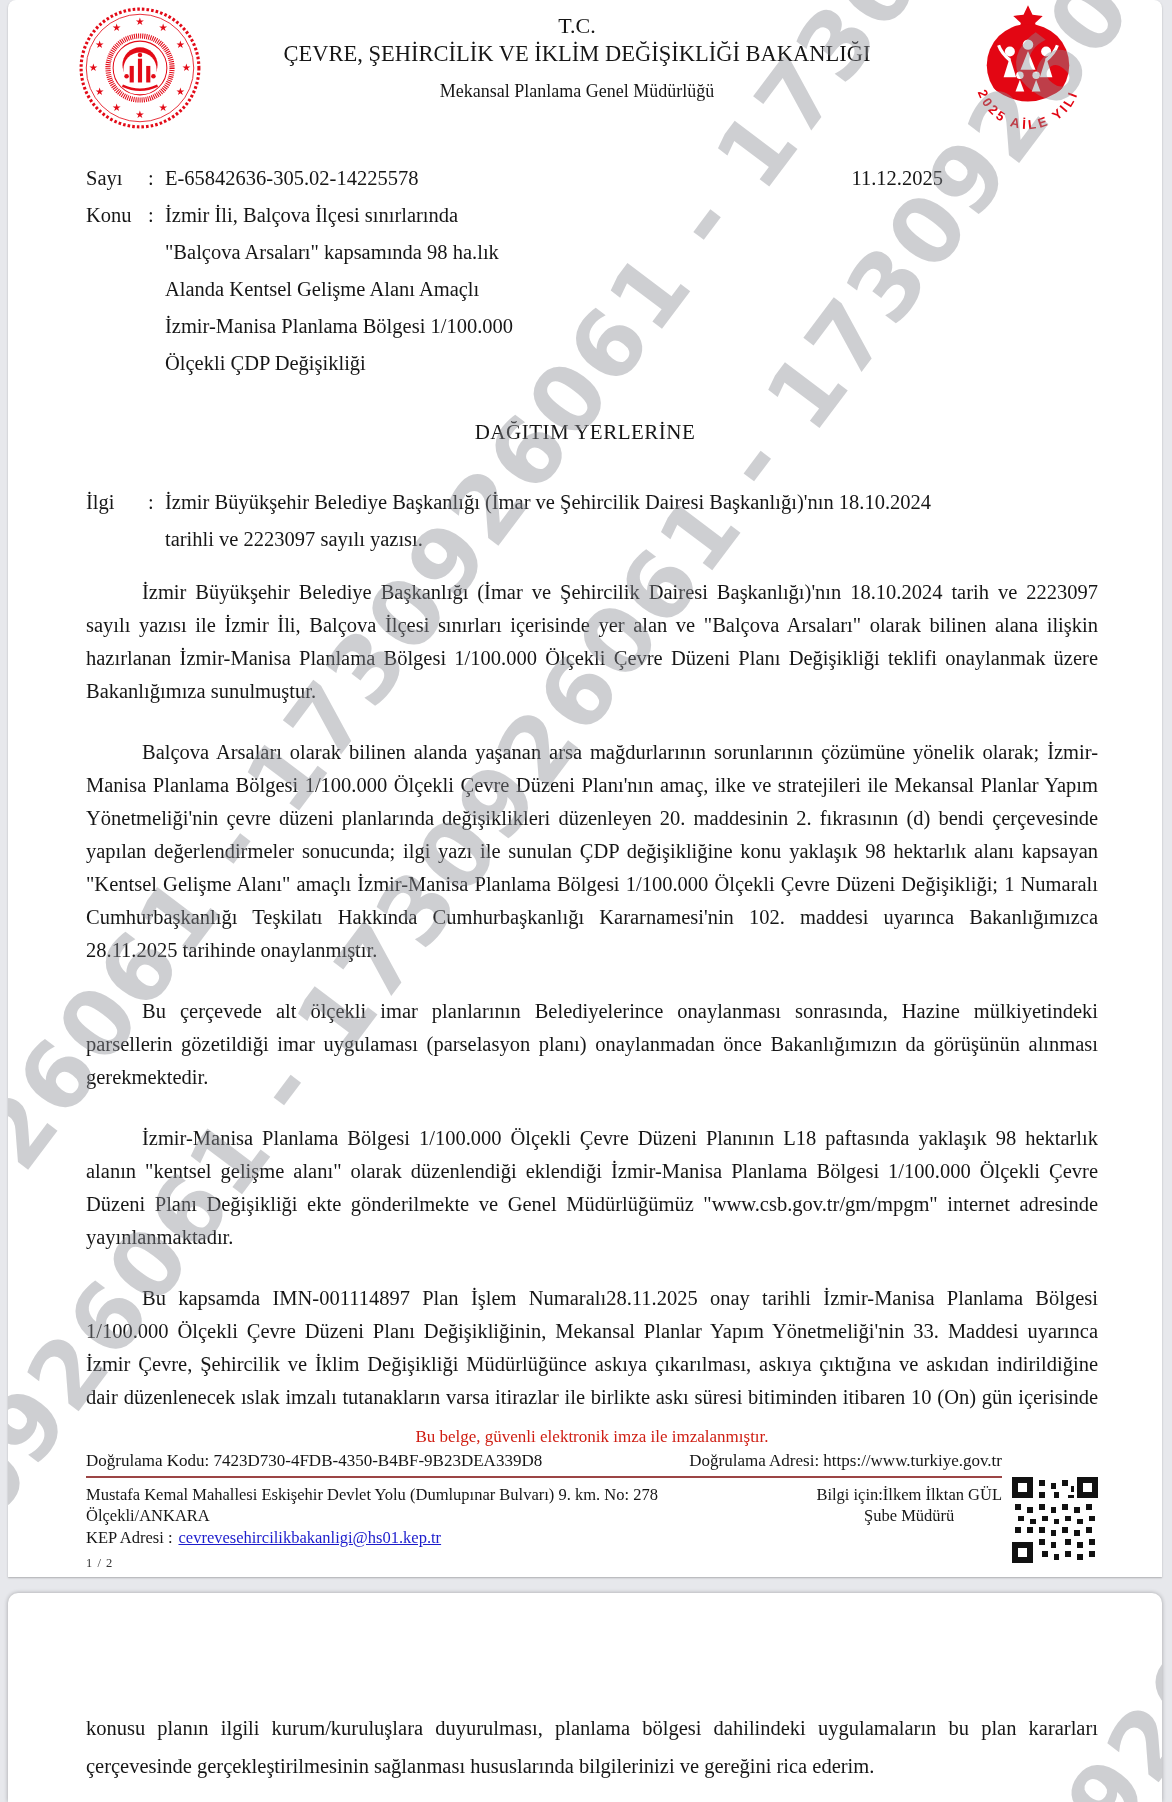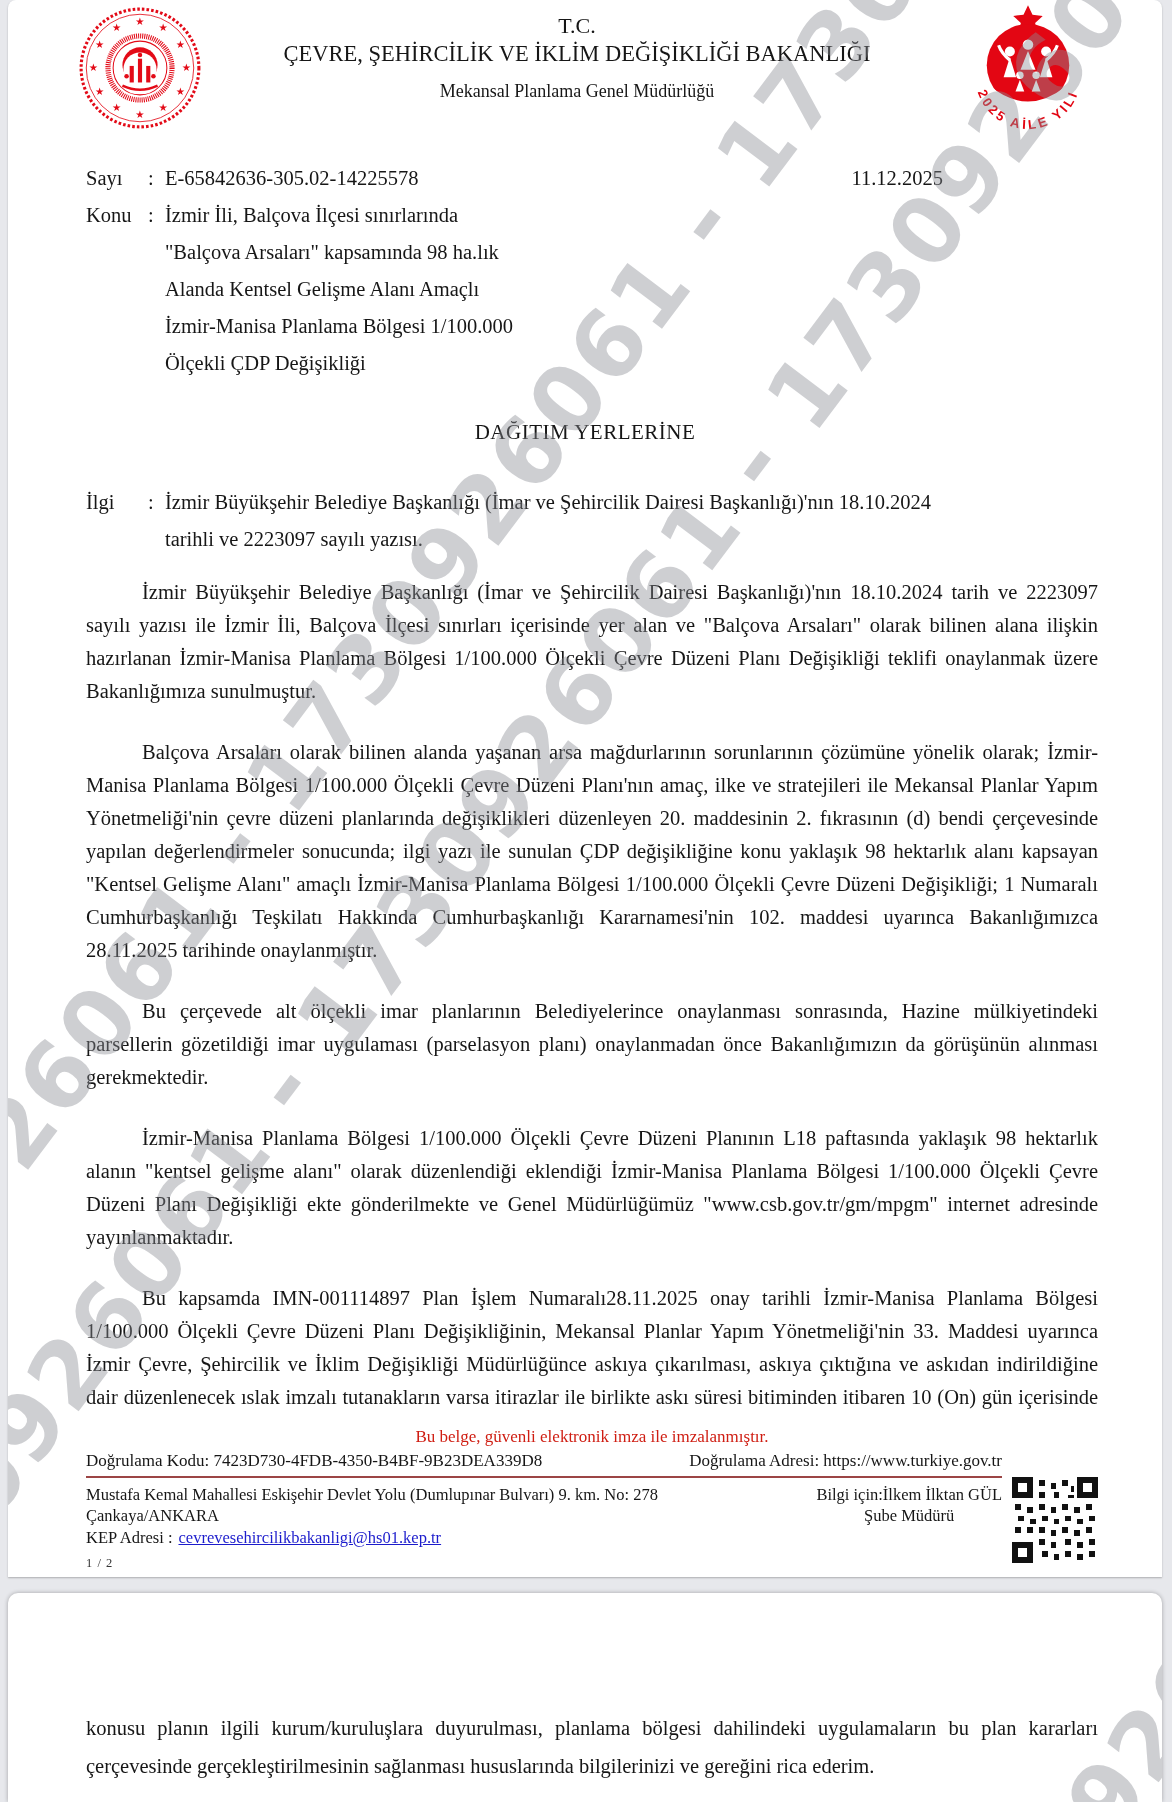--- a/index.html
+++ b/index.html
@@ -178,21 +178,21 @@
   <div class="footer">
     <div class="signnote">Bu belge, güvenli elektronik imza ile imzalanmıştır.</div>
     <div class="fcontent">
       <div class="verifyrow">
         <span>Doğrulama Kodu: 7423D730-4FDB-4350-B4BF-9B23DEA339D8</span>
         <span>Doğrulama Adresi: https://www.turkiye.gov.tr</span>
       </div>
       <div class="addrrow">
         <div class="addrleft">
           <div>Mustafa Kemal Mahallesi Eskişehir Devlet Yolu (Dumlupınar Bulvarı) 9. km. No: 278</div>
-          <div>Çankaya/ANKARA</div>
+          <div>Ölçekli/ANKARA</div>
           <div>
             <span class="keplabel">KEP Adresi :</span><a class="keplink">cevrevesehircilikbakanligi@hs01.kep.tr</a>
           </div>
         </div>
         <div class="addrright">
           <div>Bilgi için:İlkem İlktan GÜL</div>
           <div>Şube Müdürü</div>
         </div>
       </div>
       <svg class="qr" viewBox="0 0 29 29" shape-rendering="crispEdges" aria-hidden="true">

